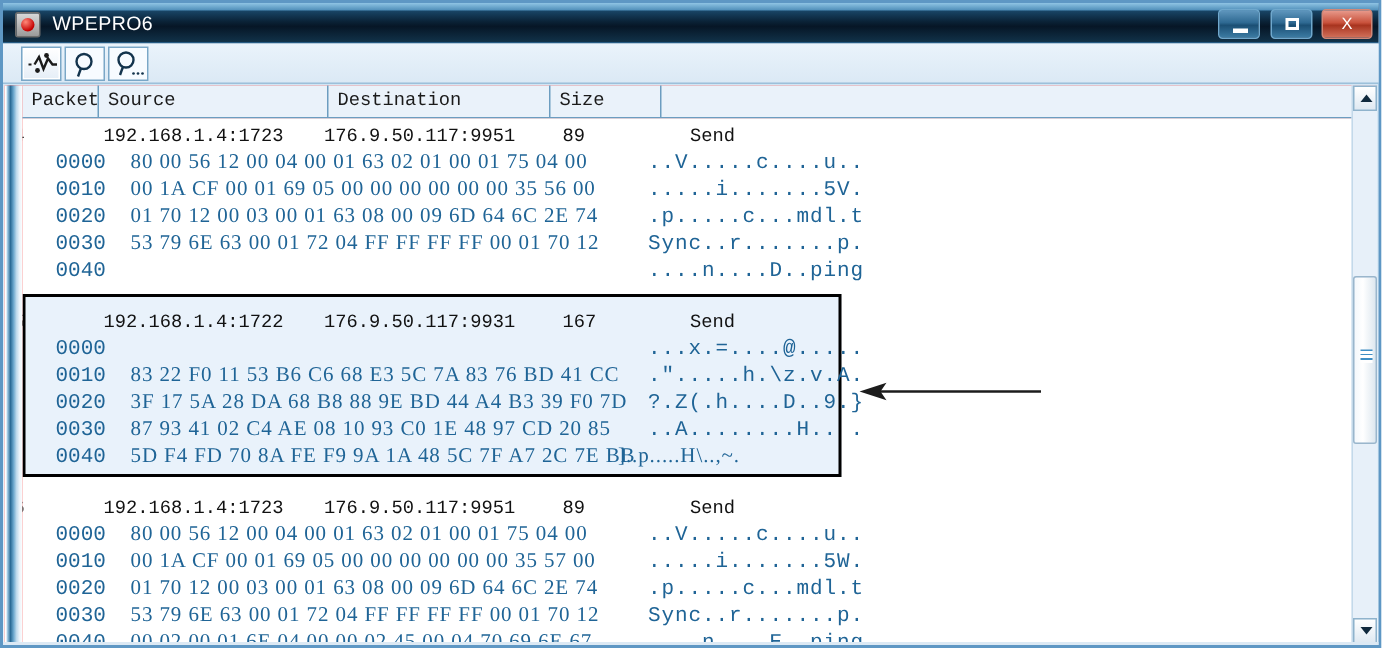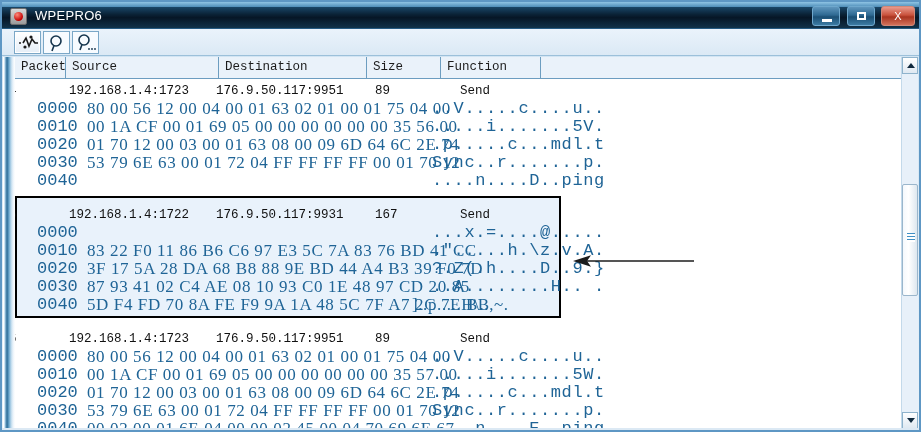--- a/index.html
+++ b/index.html
@@ -126,21 +126,21 @@
   .pkt{position:absolute;left:0;width:903px;}
   .pkt .summary{
     position:relative;height:18px;line-height:18px;
     font-family:"Liberation Mono","DejaVu Sans Mono",monospace;
     font-size:12.5px;color:#111111;white-space:nowrap;
   }
   .pkt .summary span{position:absolute;top:0;}
   .hexrow{
     position:relative;height:18px;line-height:18px;
     font-family:"Liberation Mono","DejaVu Sans Mono",monospace;
-    font-size:17px;color:#1f6496;white-space:nowrap;
+    font-size:14px;color:#1f6496;white-space:nowrap;
   }
   .hexrow .off{position:absolute;left:22px;}
   .hexrow .hx{position:absolute;left:72px;letter-spacing:0.6px;font-family:Liberation Serif, serif;}
   .hexrow .asc{position:absolute;left:417px;letter-spacing:0.6px;}
 
   
   .pkt.selected{
     background:#e9f2fb;
     border:2px solid #000000;
     box-sizing:border-box;
@@ -233,21 +233,20 @@
     </div>
   </div>
 
   <div class="client">
     <div class="leftrail"></div>
     <div class="header">
         <div class="hcell" style="left: 0px; width: 51px;">Packet</div>
         <div class="hcell" style="left: 51px; width: 153px;">Source</div>
         <div class="hcell" style="left: 204px; width: 148px;">Destination</div>
         <div class="hcell" style="left: 352px; width: 74px;">Size</div>
-        <div class="hcell last" style="left: 426px; width: 100px;">Function</div>
       </div>
     <div class="listbody">
         <div class="pkt" style="top: 3px;">
           <div class="summary" style="margin-top: 0px;">
             <span style="left: -6px;">4</span>
             <span style="left: 54px;">192.168.1.4:1723</span>
             <span style="left: 201px;">176.9.50.117:9951</span>
             <span style="left: 360px;">89</span>
             <span style="left: 445px;">Send</span>
           </div>
@@ -283,21 +282,21 @@
             <span style="left: 199px;">176.9.50.117:9931</span>
             <span style="left: 358px;">167</span>
             <span style="left: 443px;">Send</span>
           </div>
           <div class="hexrow">
             <span class="off" style="left: 20px;">0000</span>
             <span class="asc" style="left: 415px;">...x.=....@.....</span>
           </div>
           <div class="hexrow">
             <span class="off" style="left: 20px;">0010</span>
-            <span class="hx" style="left: 70px;">83 22 F0 11 86 B6 C6 97 E3 5C 7A 83 76 BD 41 CC</span>
+            <span class="hx" style="left: 70px;">83 22 F0 11 53 B6 C6 68 E3 5C 7A 83 76 BD 41 CC</span>
             <span class="asc" style="left: 415px;">.".....h.\z.v.A.</span>
           </div>
           <div class="hexrow">
             <span class="off" style="left: 20px;">0020</span>
             <span class="hx" style="left: 70px;">3F 17 5A 28 DA 68 B8 88 9E BD 44 A4 B3 39 F0 7D</span>
             <span class="asc" style="left: 415px;">?.Z(.h....D..9.}</span>
           </div>
           <div class="hexrow">
             <span class="off" style="left: 20px;">0030</span>
             <span class="hx" style="left: 70px;">87 93 41 02 C4 AE 08 10 93 C0 1E 48 97 CD 20 85</span>

